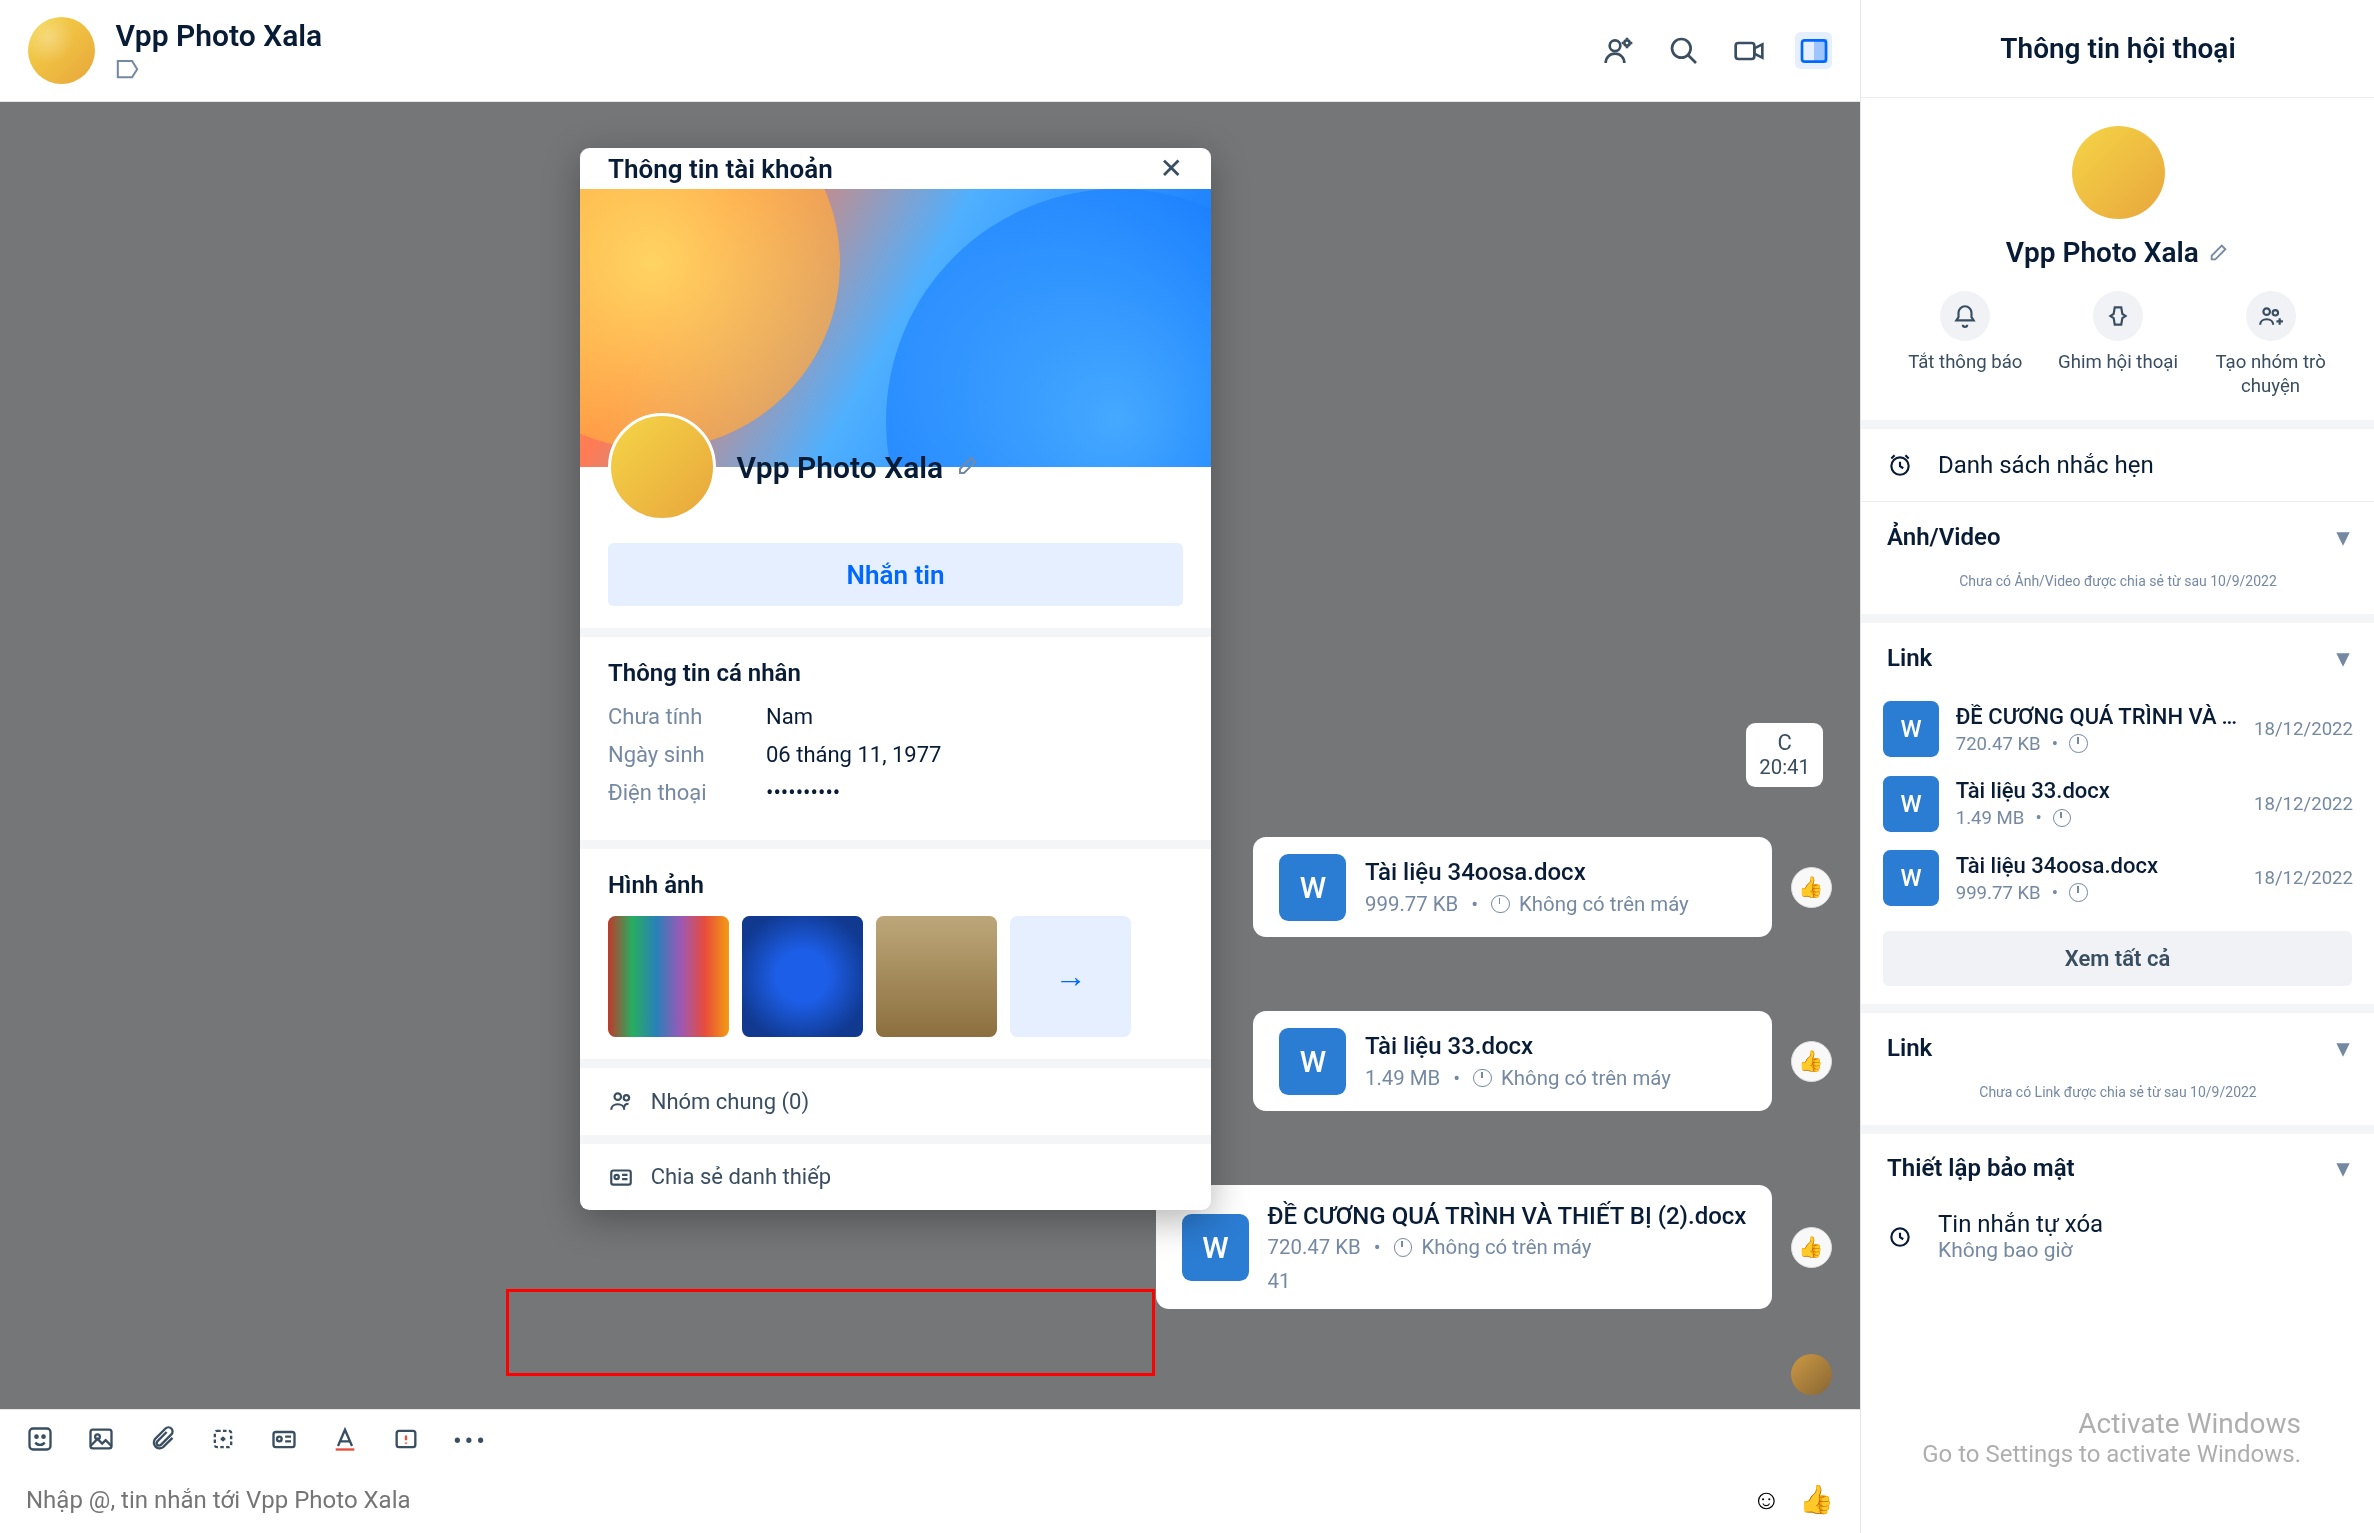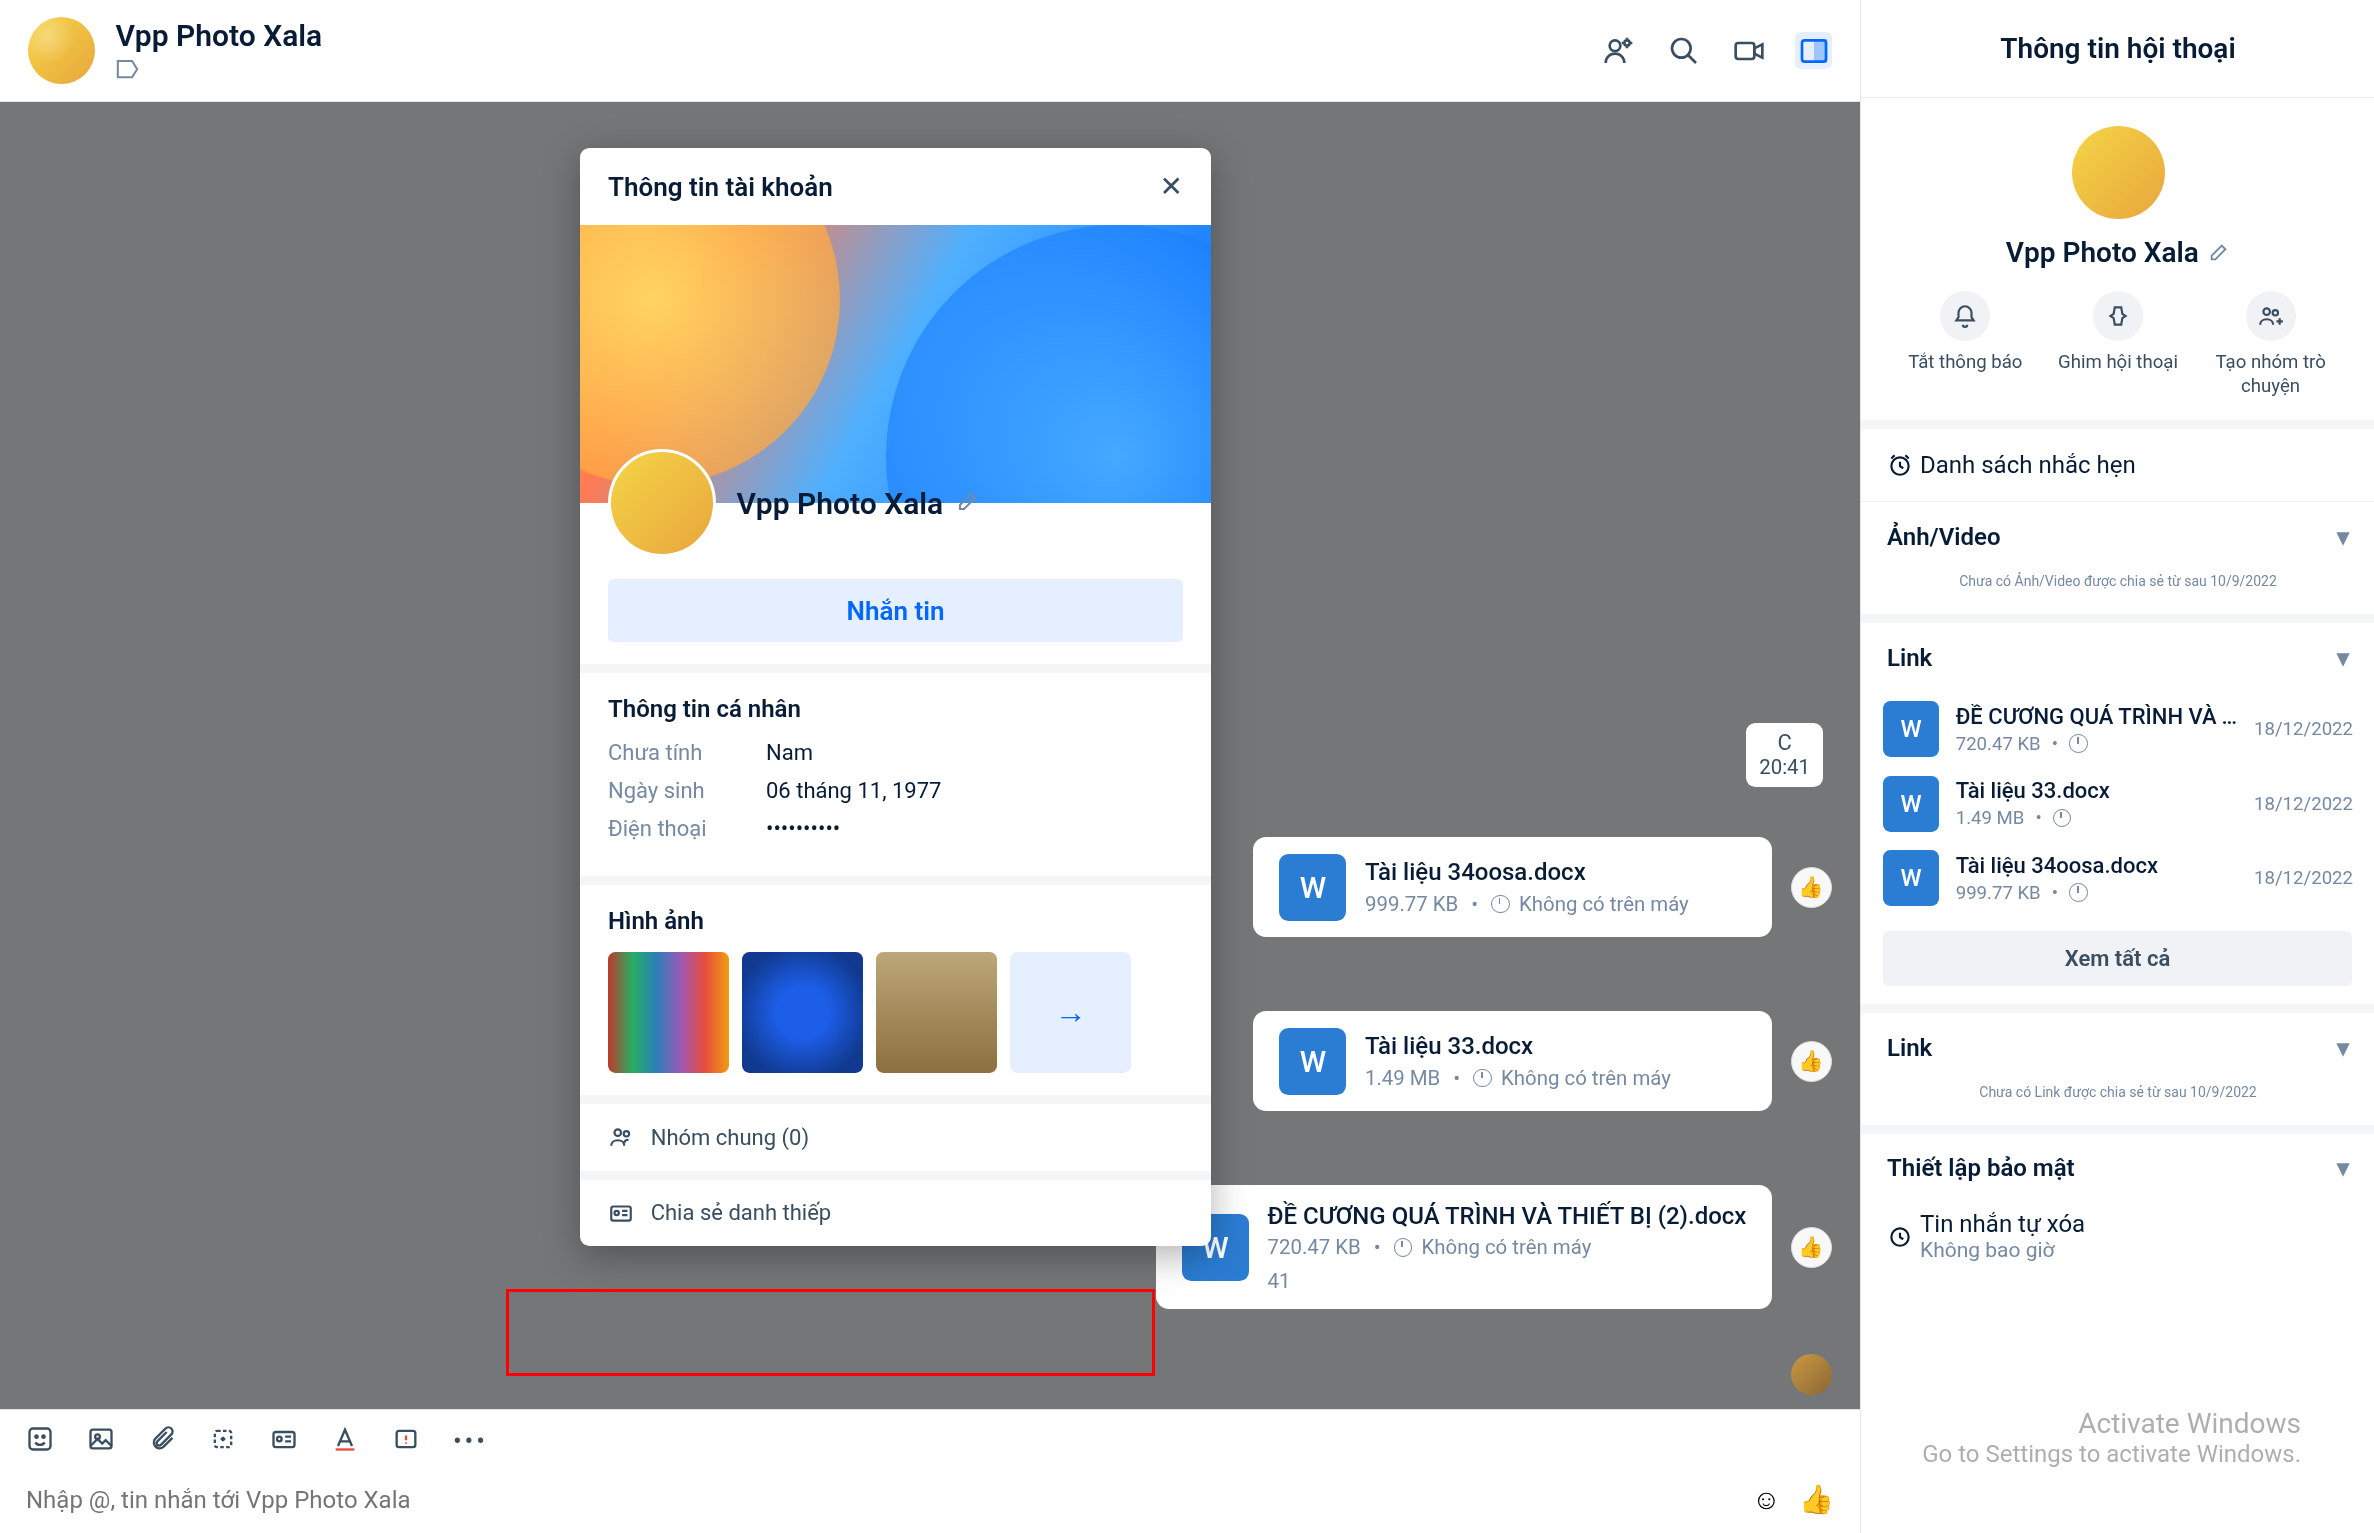--- a/index.html
+++ b/index.html
@@ -28,21 +28,21 @@
 
 .msg-peek { position:absolute; right: 28px; display:flex; align-items:center; gap: 18.6px; }
 .msg-bubble { background: #fff; border-radius: 13px; padding: 16.7px 26px; display:flex; align-items:center; gap: 18.6px; min-width: 519px; }
 .doc-icon { width: 67px; height: 67px; border-radius: 9.3px; background: #2b7cd3; display:flex; align-items:center; justify-content:center; color:#fff; font-size:30px; font-weight:500; flex-shrink:0; }
 .doc-info .fname { font-size: 24px; color: #081c36; font-weight: 500; }
 .doc-info .fmeta { font-size: 20.4px; color: #7589a3; margin-top: 5.6px; display:flex; align-items:center; gap:9.3px; }
 .react-btn { width: 41px; height: 41px; border-radius: 50%; background: rgba(255,255,255,0.95); border: 0.9px solid #ddd; display:flex; align-items:center; justify-content:center; font-size: 20.4px; }
 
 
 .modal { position: absolute; top: 148px; left: 580px; width: 631px; background:#fff; border-radius: 9.3px; box-shadow: 0 9.3px 37px rgba(0,0,0,0.3); overflow:hidden; z-index: 10; }
-.modal-hd { display:flex; align-items:center; justify-content:space-between; padding: 22px 28px; }
+.modal-hd { display:flex; align-items:center; justify-content:space-between; padding: 4px 28px; }
 .modal-hd .t { font-size: 26px; font-weight: 600; color:#081c36; }
 .close-x { cursor:pointer; color:#394e60; font-size: 28px; }
 .cover { height: 278px; background: linear-gradient(120deg, #ffb347 0%, #ff7b54 20%, #4fb0ff 50%, #0068ff 100%); position:relative; overflow:hidden; }
 .cover::before, .cover::after { content:""; position:absolute; border-radius:50%; }
 .cover::before { width:371px; height:371px; background: radial-gradient(circle, rgba(255,220,100,0.9), rgba(255,140,50,0.7)); left:-111px; top:-111px; }
 .cover::after { width:464px; height:464px; background: radial-gradient(circle, rgba(80,180,255,0.8), rgba(0,100,255,0.6)); right:-139px; bottom:-186px; }
 .profile-row { display:flex; align-items:center; padding: 0 28px; margin-top:-54px; position:relative; z-index:2; }
 .profile-av { width: 108px; height:108px; border-radius:50%; border: 3.7px solid #fff; background: linear-gradient(135deg,#f5d547,#e8a63c); }
 .profile-name { font-size: 30px; font-weight:600; color:#081c36; margin-left: 20.4px; }
 .edit-ico { margin-left: 13px; color:#7589a3; }
@@ -78,21 +78,21 @@
 
 .panel-title { text-align:center; font-size: 28px; font-weight:600; padding: 32px 0; color:#081c36; border-bottom: 0.9px solid #eee; }
 .panel-profile { text-align:center; padding: 28px 0 22px; border-bottom: 9.3px solid #f4f5f6; }
 .panel-profile .pav { width:93px; height:93px; border-radius:50%; background: linear-gradient(135deg,#f5d547,#e8a63c); margin:0 auto 16.7px; }
 .panel-pname { font-size: 28px; font-weight:600; color:#081c36; display:inline-flex; align-items:center; gap:9.3px; }
 .panel-actions { display:flex; justify-content:space-around; padding: 0 28px; margin-top: 22px; }
 .pa-item { text-align:center; width: 121px; }
 .pa-ico { width: 50px; height:50px; border-radius:50%; background:#f0f2f5; margin:0 auto 9.3px; display:flex; align-items:center; justify-content:center; color:#394e60; }
 .pa-lbl { font-size: 18.6px; color:#394e60; line-height:1.3; }
 
-.panel-row { padding: 22px 26px; display:flex; align-items:center; gap:7px; font-size: 24px; color:#081c36; border-bottom: 0.9px solid #eee; }
+.panel-row { padding: 22px 26px; display:flex; align-items:center; gap:25px; font-size: 24px; color:#081c36; border-bottom: 0.9px solid #eee; }
 .panel-row svg { width:26px; height:26px; }
 .panel-sect-hd { display:flex; justify-content:space-between; align-items:center; padding: 20.4px 26px; font-size:24px; font-weight:600; color:#081c36; }
 .chev { color:#7589a3; }
 .panel-note { padding: 0 46px 22px; text-align:center; font-size:14px; color:#7589a3; line-height:1.5; }
 .panel-sect-block { border-bottom: 9.3px solid #f4f5f6; }
 
 .file-item { display:flex; align-items:center; padding: 9.3px 22px; gap: 16.7px; }
 .file-ico { width:56px; height:56px; border-radius:7.4px; background:#2b7cd3; color:#fff; display:flex; align-items:center; justify-content:center; font-size:24px; font-weight:500; flex-shrink:0; }
 .file-txt { flex:1; min-width:0; }
 .file-name { font-size: 22px; color:#081c36; font-weight:500; white-space:nowrap; overflow:hidden; text-overflow:ellipsis; }

